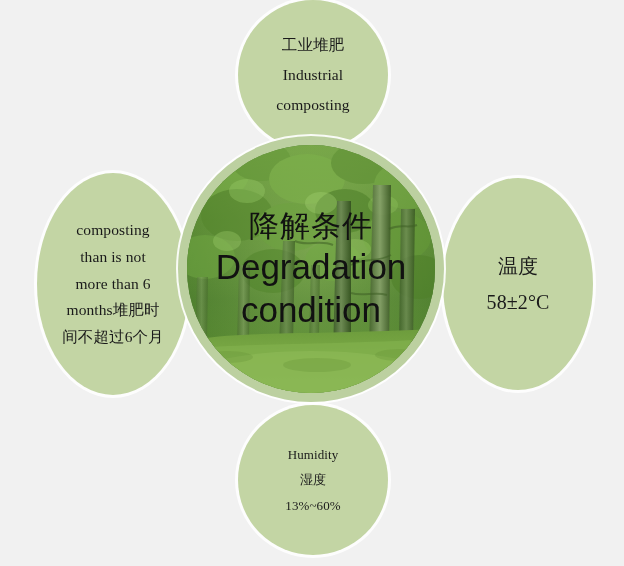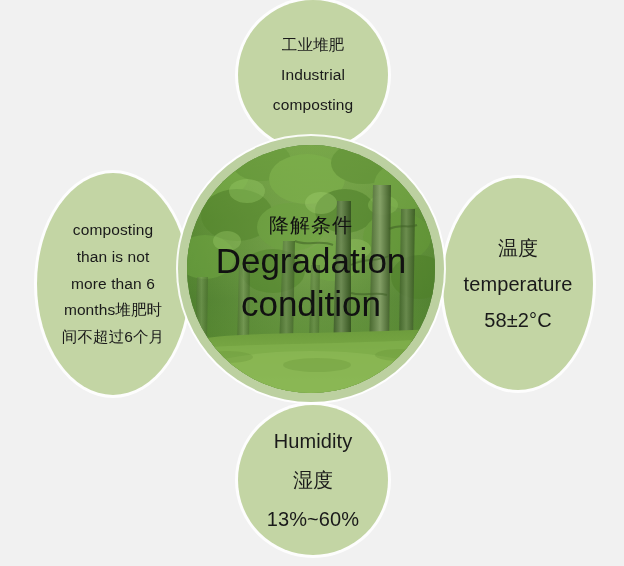--- a/index.html
+++ b/index.html
@@ -24,20 +24,21 @@
   .petal {
     position: absolute;
     border-radius: 50%;
     background: #c3d5a4;
     box-shadow: 0 0 0 3px rgba(255,255,255,0.85);
     display: flex;
     align-items: center;
     justify-content: center;
     box-sizing: border-box;
     z-index: 2;
+    font-family: Liberation Serif, serif;
   }
   .petal .petal-text {
     text-align: center;
     color: #1a1a1a;
     line-height: 1.72;
     font-size: 15.5px;
     letter-spacing: 0.1px;
     width: 100%;
     padding: 0 6px;
     box-sizing: border-box;
@@ -63,21 +64,21 @@
     left: 37px; top: 173px;
     width: 152px; height: 222px;
   }
   #petal-left .petal-text { font-size: 15.5px; line-height: 1.72; }
 
   
   #petal-bottom {
     left: 238px; top: 405px;
     width: 150px; height: 150px;
   }
-  #petal-bottom .petal-text { font-size: 20px; line-height: 1.95; }
+  #petal-bottom .petal-text { font-size: 13px; line-height: 1.95; }
 
   
   #hub {
     position: absolute;
     left: 178px; top: 136px;
     width: 266px; height: 266px;
     border-radius: 50%;
     background: #bcd0a0;
     box-shadow: 0 0 0 2px rgba(255,255,255,0.9);
     z-index: 5;
@@ -97,21 +98,21 @@
 
   #hub-label {
     position: relative;
     z-index: 6;
     text-align: center;
     color: #111;
     width: 100%;
   }
   #hub-title-cn {
     display: block;
-    font-size: 20px;
+    font-size: 30px;
     line-height: 1.25;
     letter-spacing: 1px;
     margin-bottom: 2px;
   }
   #hub-title-en-1, #hub-title-en-2 {
     display: block;
     font-size: 35px;
     line-height: 1.22;
   }
 </style>
@@ -134,21 +135,20 @@
       <span class="line">than is not</span>
       <span class="line">more than 6</span>
       <span class="line">months堆肥时</span>
       <span class="line">间不超过6个月</span>
     </div>
   </div>
 
   <div class="petal" id="petal-right">
     <div class="petal-text">
       <span class="line">温度</span>
-      <span class="line">temperature</span>
       <span class="line">58±2°C</span>
     </div>
   </div>
 
   <div class="petal" id="petal-bottom">
     <div class="petal-text">
       <span class="line">Humidity</span>
       <span class="line">湿度</span>
       <span class="line">13%~60%</span>
     </div>

